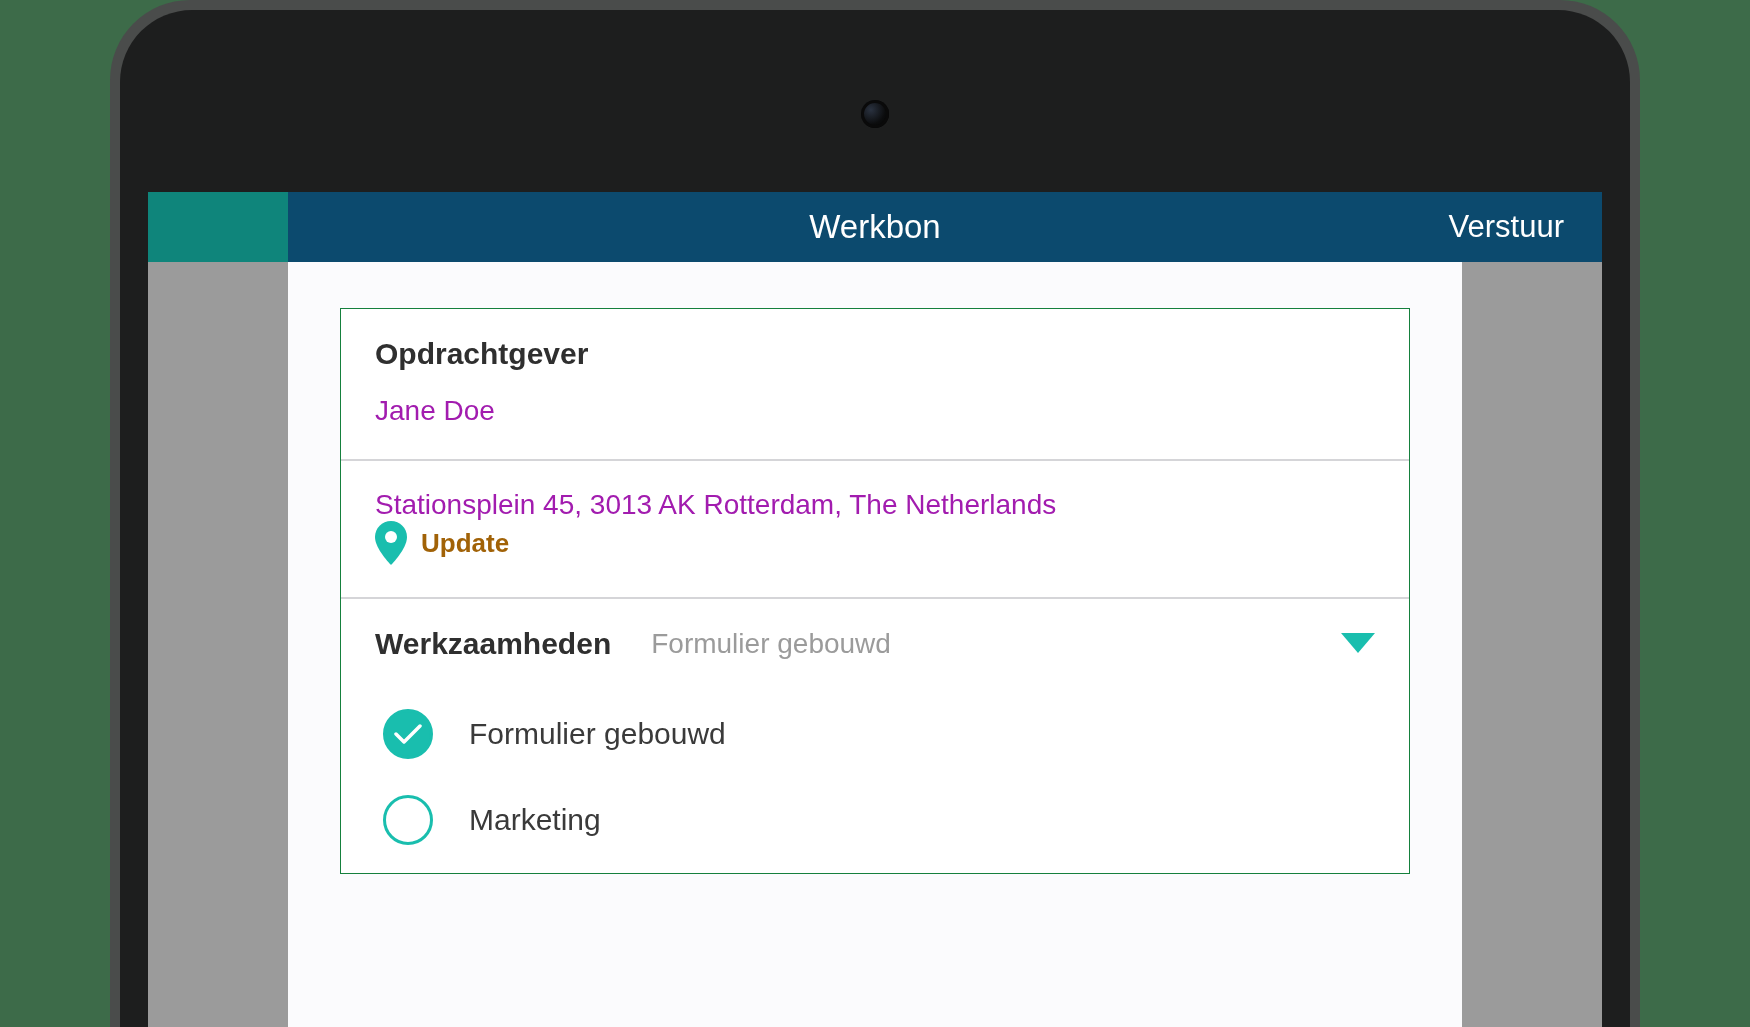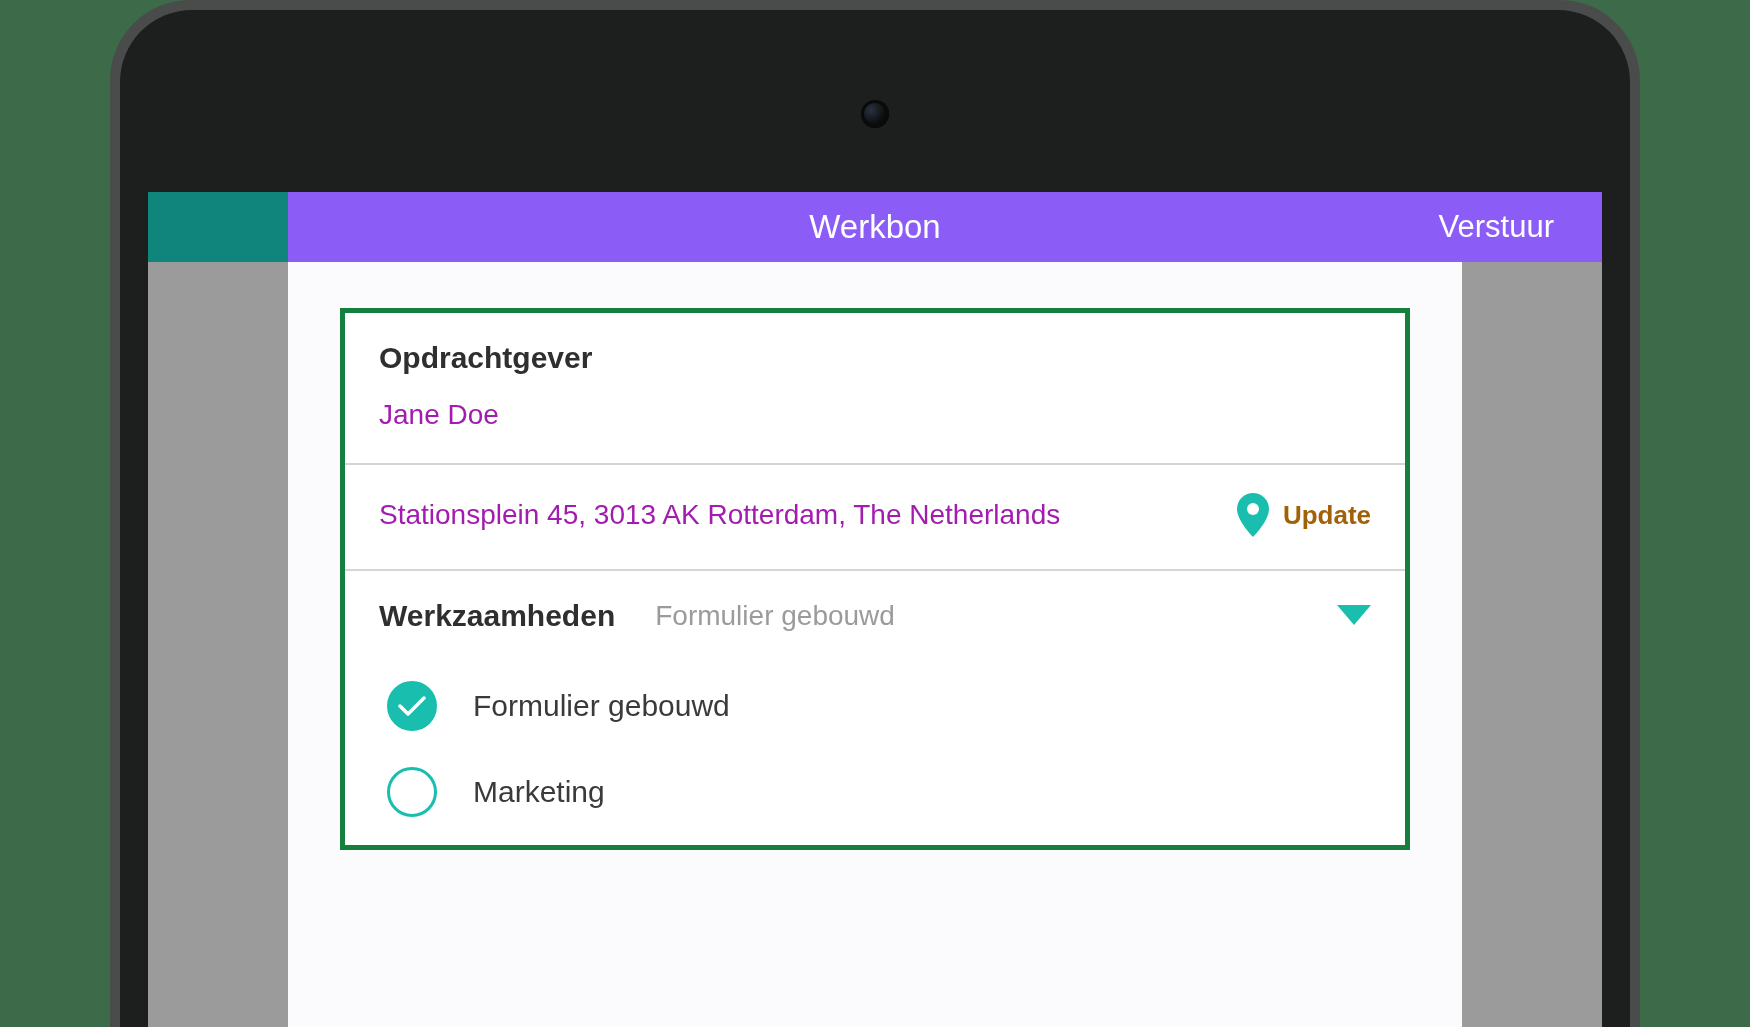--- a/index.html
+++ b/index.html
@@ -47,60 +47,60 @@
     left: 28px;
     right: 28px;
     bottom: 0;
     background: #9b9b9b;
   }
 
   
   .app-header {
     position: relative;
     height: 70px;
-    background: #8b5cf6;
+    background: #0c4a6e;
     display: flex;
     align-items: center;
     justify-content: center;
   }
   .app-header .left-block {
     position: absolute;
     left: 0; top: 0; bottom: 0;
     width: 140px;
     background: #0f857b;
   }
   .app-header .title {
     color: #ffffff;
     font-size: 33px;
     font-weight: 500;
   }
   .app-header .send {
     position: absolute;
-    right: 48px;
+    right: 38px;
     color: #ffffff;
     font-size: 31px;
     font-weight: 400;
     cursor: pointer;
   }
 
   .content-zone {
     position: absolute;
     top: 70px;
     left: 140px;
     right: 140px;
     bottom: 0;
     background: #fbfbfd;
   }
 
   .card-stack {
     position: absolute;
     top: 46px;
     left: 52px;
     right: 52px;
-    border: 5px solid #15803d;
+    border: 1px solid #15803d;
     background: #ffffff;
   }
 
   .card-section {
     padding: 28px 34px 32px 34px;
     border-bottom: 2px solid #d5d5d8;
   }
   .card-section:last-child { border-bottom: none; }
 
   .sec-label {
@@ -109,22 +109,22 @@
     color: #2f2f2f;
     margin-bottom: 24px;
   }
   .sec-value {
     font-size: 28px;
     color: #a21caf;
   }
 
   .location-row {
     display: flex;
-    align-items: center;
     justify-content: space-between;
+    flex-direction: column;
   }
 
   .update-group {
     display: flex;
     align-items: center;
     gap: 14px;
     cursor: pointer;
   }
   .update-group .lbl {
     font-size: 26px;

